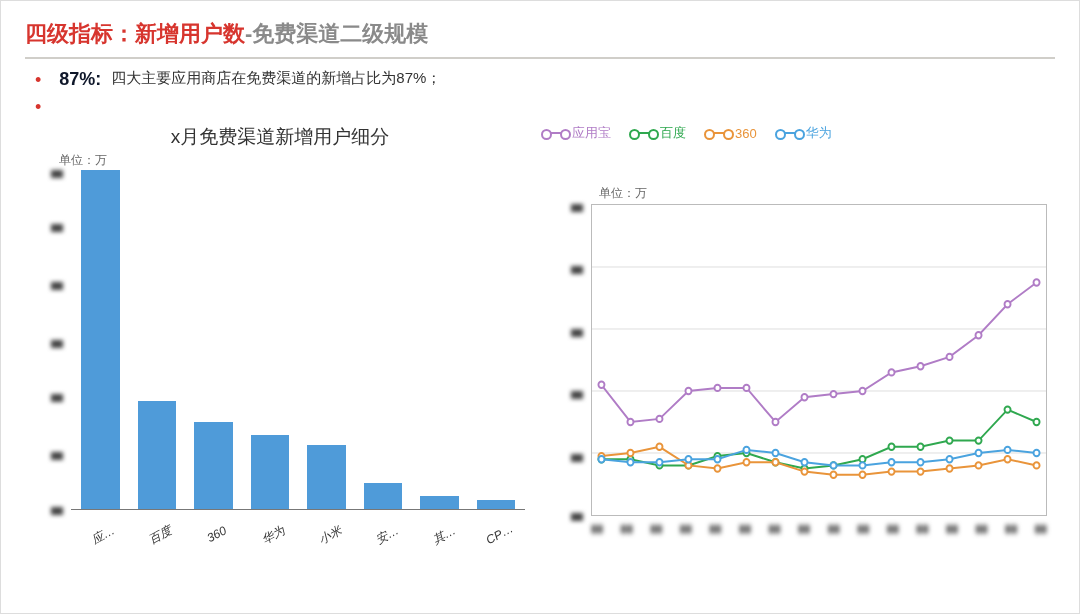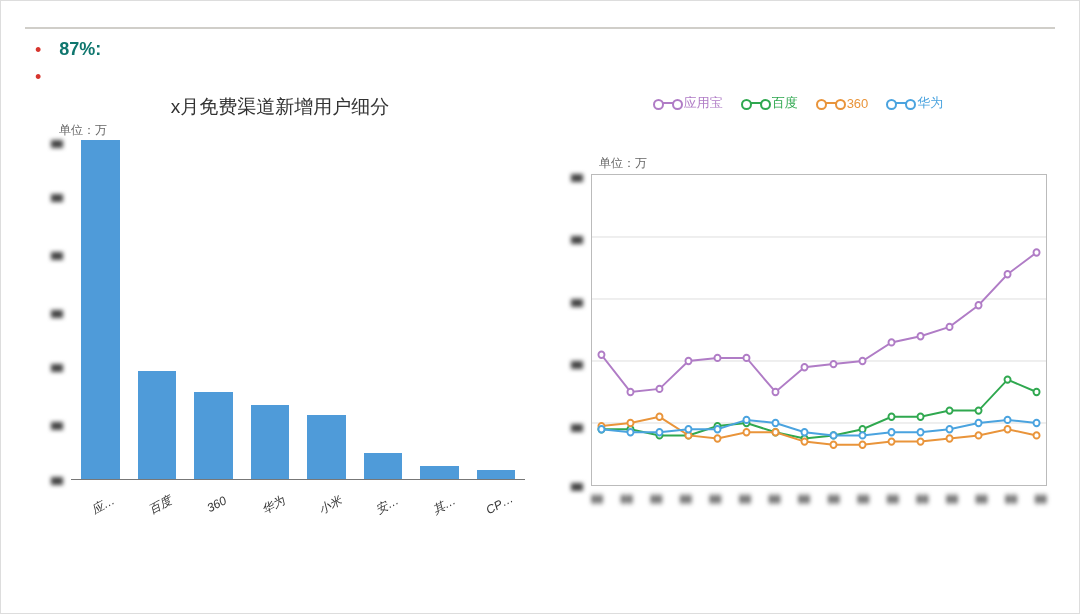--- a/index.html
+++ b/index.html
@@ -4,62 +4,66 @@
 <style>
   html,body{margin:0;padding:0;background:#e8e8e8;font-family:"Microsoft YaHei","PingFang SC",Arial,sans-serif}
   .page{width:1080px;height:614px;margin:0 auto;background:#fff;border:1px solid #ddd;box-sizing:border-box;position:relative;padding:18px 24px 14px}
   .title{font-size:22px;font-weight:700}
   .t-red{color:#d7352e}
   .t-gray{color:#8a8a8a}
   .rule{height:2px;background:#d0cec9;margin:8px 0 10px}
   .bullets{list-style:none;padding:0;margin:0 0 6px 10px}
   .bullets li{display:flex;align-items:flex-start;font-size:15px;color:#333;margin:6px 0}
   .bullets .dot{color:#d7352e;font-size:18px;line-height:18px;margin-right:18px;margin-top:2px}
-  .hl{color:#0f766e;font-weight:700;font-size:18px;margin-right:10px}
+  .hl{color:#0f172a;font-weight:700;font-size:18px;margin-right:10px}
   .charts{display:flex;gap:10px;margin-top:2px}
   .panel{flex:1;position:relative}
   .ctitle{text-align:center;font-size:19px;color:#333;margin:2px 0 4px}
   .unit{font-size:12px;color:#666;position:absolute;top:30px;left:34px}
   
   .barplot{position:relative;height:410px;margin-top:4px}
   .plotarea{position:absolute;left:46px;right:10px;top:16px;bottom:54px}
   .yticks{position:absolute;left:0;top:16px;bottom:54px;width:38px}
   .ytick{position:absolute;right:0;width:12px;height:8px;filter:blur(2px);background:#444}
   .bars{position:absolute;inset:0;display:flex;align-items:flex-end;gap:18px;padding:0 10px}
   .bar{flex:1;background:#4f9bd9}
   .baseline{position:absolute;left:0;right:0;bottom:0;height:1px;background:#777}
   .xlabels{position:absolute;left:46px;right:10px;bottom:4px;height:44px;display:flex}
   .xlab{flex:1;text-align:center;font-size:12px;color:#333;font-style:italic;transform:rotate(-28deg);transform-origin:center top;margin-top:12px;white-space:nowrap}
   
   .lineplot{position:relative;height:410px;margin-top:4px}
-  .legend{display:flex;justify-content:center;gap:22px;font-size:13px;color:#333;margin:2px 0 2px}
+  .legend{display:flex;gap:22px;font-size:13px;color:#333;margin:2px 0 2px}
   .lg{display:flex;align-items:center;gap:5px}
   .lg .sw{width:22px;height:2px;position:relative}
   .lg .sw::before,.lg .sw::after{content:"";position:absolute;top:-3px;width:7px;height:7px;border-radius:50%;background:#fff;border:2px solid currentColor}
   .lg .sw::before{left:-4px}.lg .sw::after{right:-4px}
   .lplot{position:absolute;left:46px;right:8px;top:58px;bottom:40px;border:1px solid #bbb}
   .grid line{stroke:#ddd;stroke-width:1}
   .series{fill:none;stroke-width:2}
   .pt{fill:#fff;stroke-width:2}
   .ylt{position:absolute;left:0;top:58px;bottom:40px;width:38px}
   .ylt .ytick{background:#444}
   .xlt{position:absolute;left:46px;right:8px;bottom:4px;height:30px;display:flex;justify-content:space-between;filter:blur(2.5px)}
   .xlt span{font-size:11px;color:#333}
   .unit2{font-size:12px;color:#666;position:absolute;top:63px;left:54px}
 </style>
 </head>
 <body>
 
 <div class="page">
+  <div class="title">
+    <span class="t-red">四级指标：新增用户数</span><span class="t-gray">-免费渠道二级规模</span>
+  </div>
   <div class="rule"></div>
 
   <ul class="bullets">
     <li>
       <span class="dot">•</span>
       <span class="hl">87%:</span>
+      <span>四大主要应用商店在免费渠道的新增占比为87%；</span>
     </li>
     <li>
       <span class="dot">•</span>
     </li>
   </ul>
 
   <div class="charts">
 
     <div class="panel">
       <div class="ctitle">x月免费渠道新增用户细分</div>

